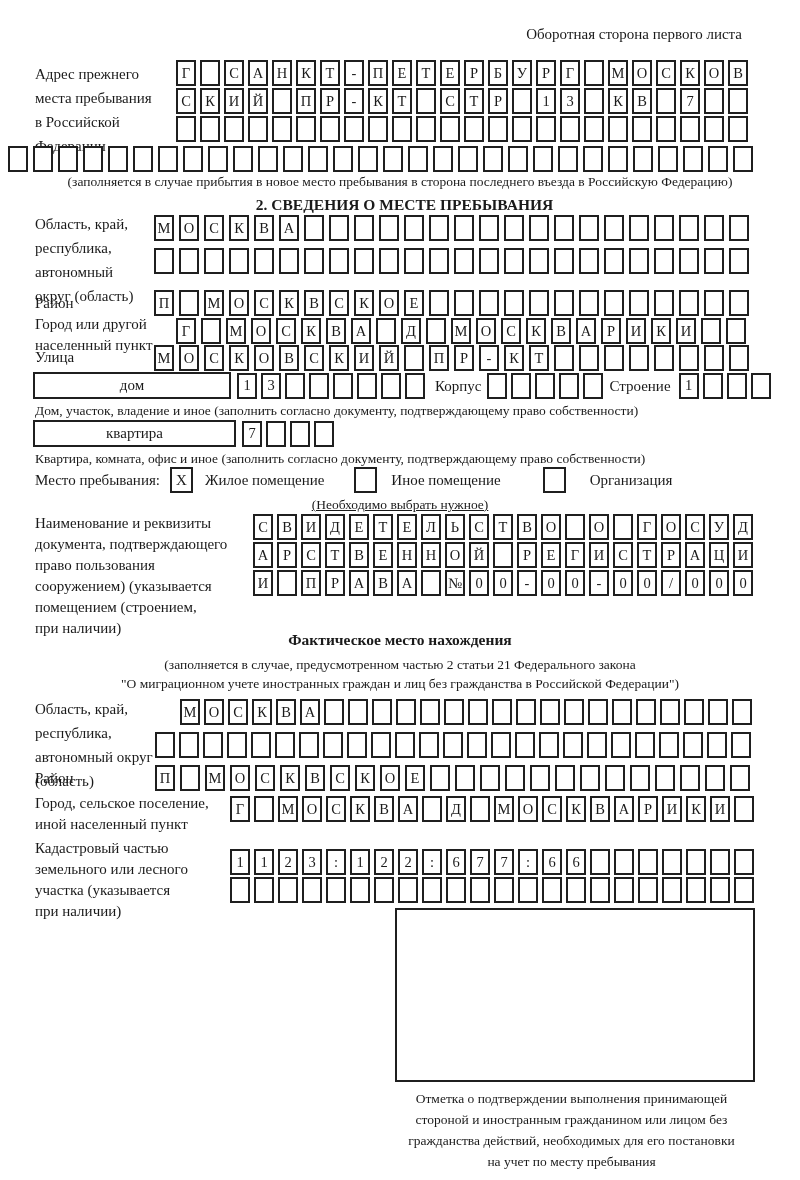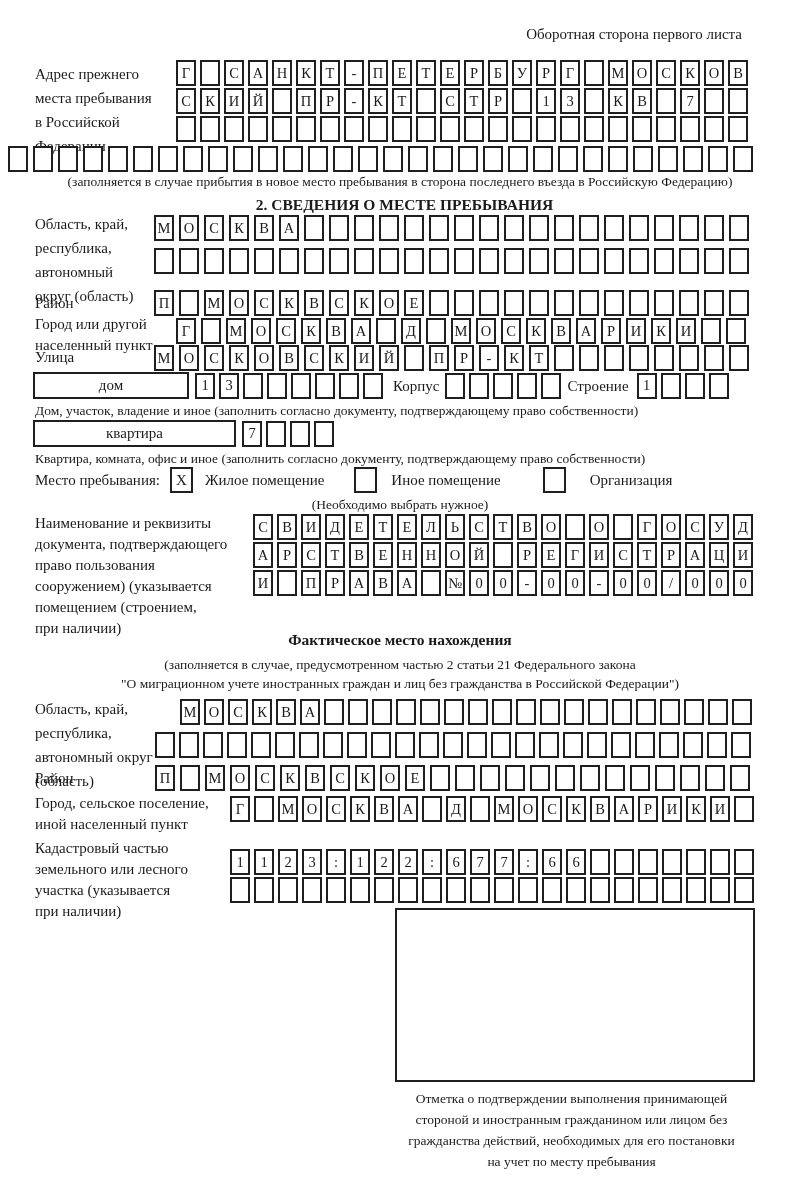--- a/index.html
+++ b/index.html
@@ -304,21 +304,21 @@
       <span class="cell"></span>
       <span class="cell"></span>
       <span class="cell"></span>
       <span class="cell"></span>
       <span class="cell"></span>
       <span class="cell"></span>
       <span class="cell"></span>
     </div>
 
   <div class="abs hrow" style="left:33px; top:372px;">
-    <div class="field-box" style="width:156px;">дом</div>
+    <div class="field-box" style="width:198px;">дом</div>
     <div class="cells" style="margin-left:6px;">
         <span class="cell">1</span>
         <span class="cell">3</span>
         <span class="cell"></span>
         <span class="cell"></span>
         <span class="cell"></span>
         <span class="cell"></span>
         <span class="cell"></span>
         <span class="cell"></span>
       </div>
@@ -353,21 +353,21 @@
 
   <div class="abs hrow" style="left:35px; top:467px;">
     <div class="lbl">Место пребывания:</div>
     <div class="checkbox" style="margin-left:10px;">X</div>
     <div class="lbl" style="margin-left:12px;">Жилое помещение</div>
     <div class="checkbox" style="margin-left:30px;"></div>
     <div class="lbl" style="margin-left:14px;">Иное помещение</div>
     <div class="checkbox" style="margin-left:42px;"></div>
     <div class="lbl" style="margin-left:24px;">Организация</div>
   </div>
-  <div class="abs note center" style="top:497px;">(Необходимо выбрать нужное)</div>
+  <div class="abs note center" style="top:497px;text-decoration:underline;">(Необходимо выбрать нужное)</div>
 
   <div class="abs" style="left:35px; top:513px;">
     <div class="lbl-tight">Наименование и реквизиты</div>
     <div class="lbl-tight">документа, подтверждающего</div>
     <div class="lbl-tight">право пользования</div>
     <div class="lbl-tight">сооружением) (указывается</div>
     <div class="lbl-tight">помещением (строением,</div>
     <div class="lbl-tight">при наличии)</div>
   </div>
   <div class="abs rowgap2" style="left:253px; top:514px;">

